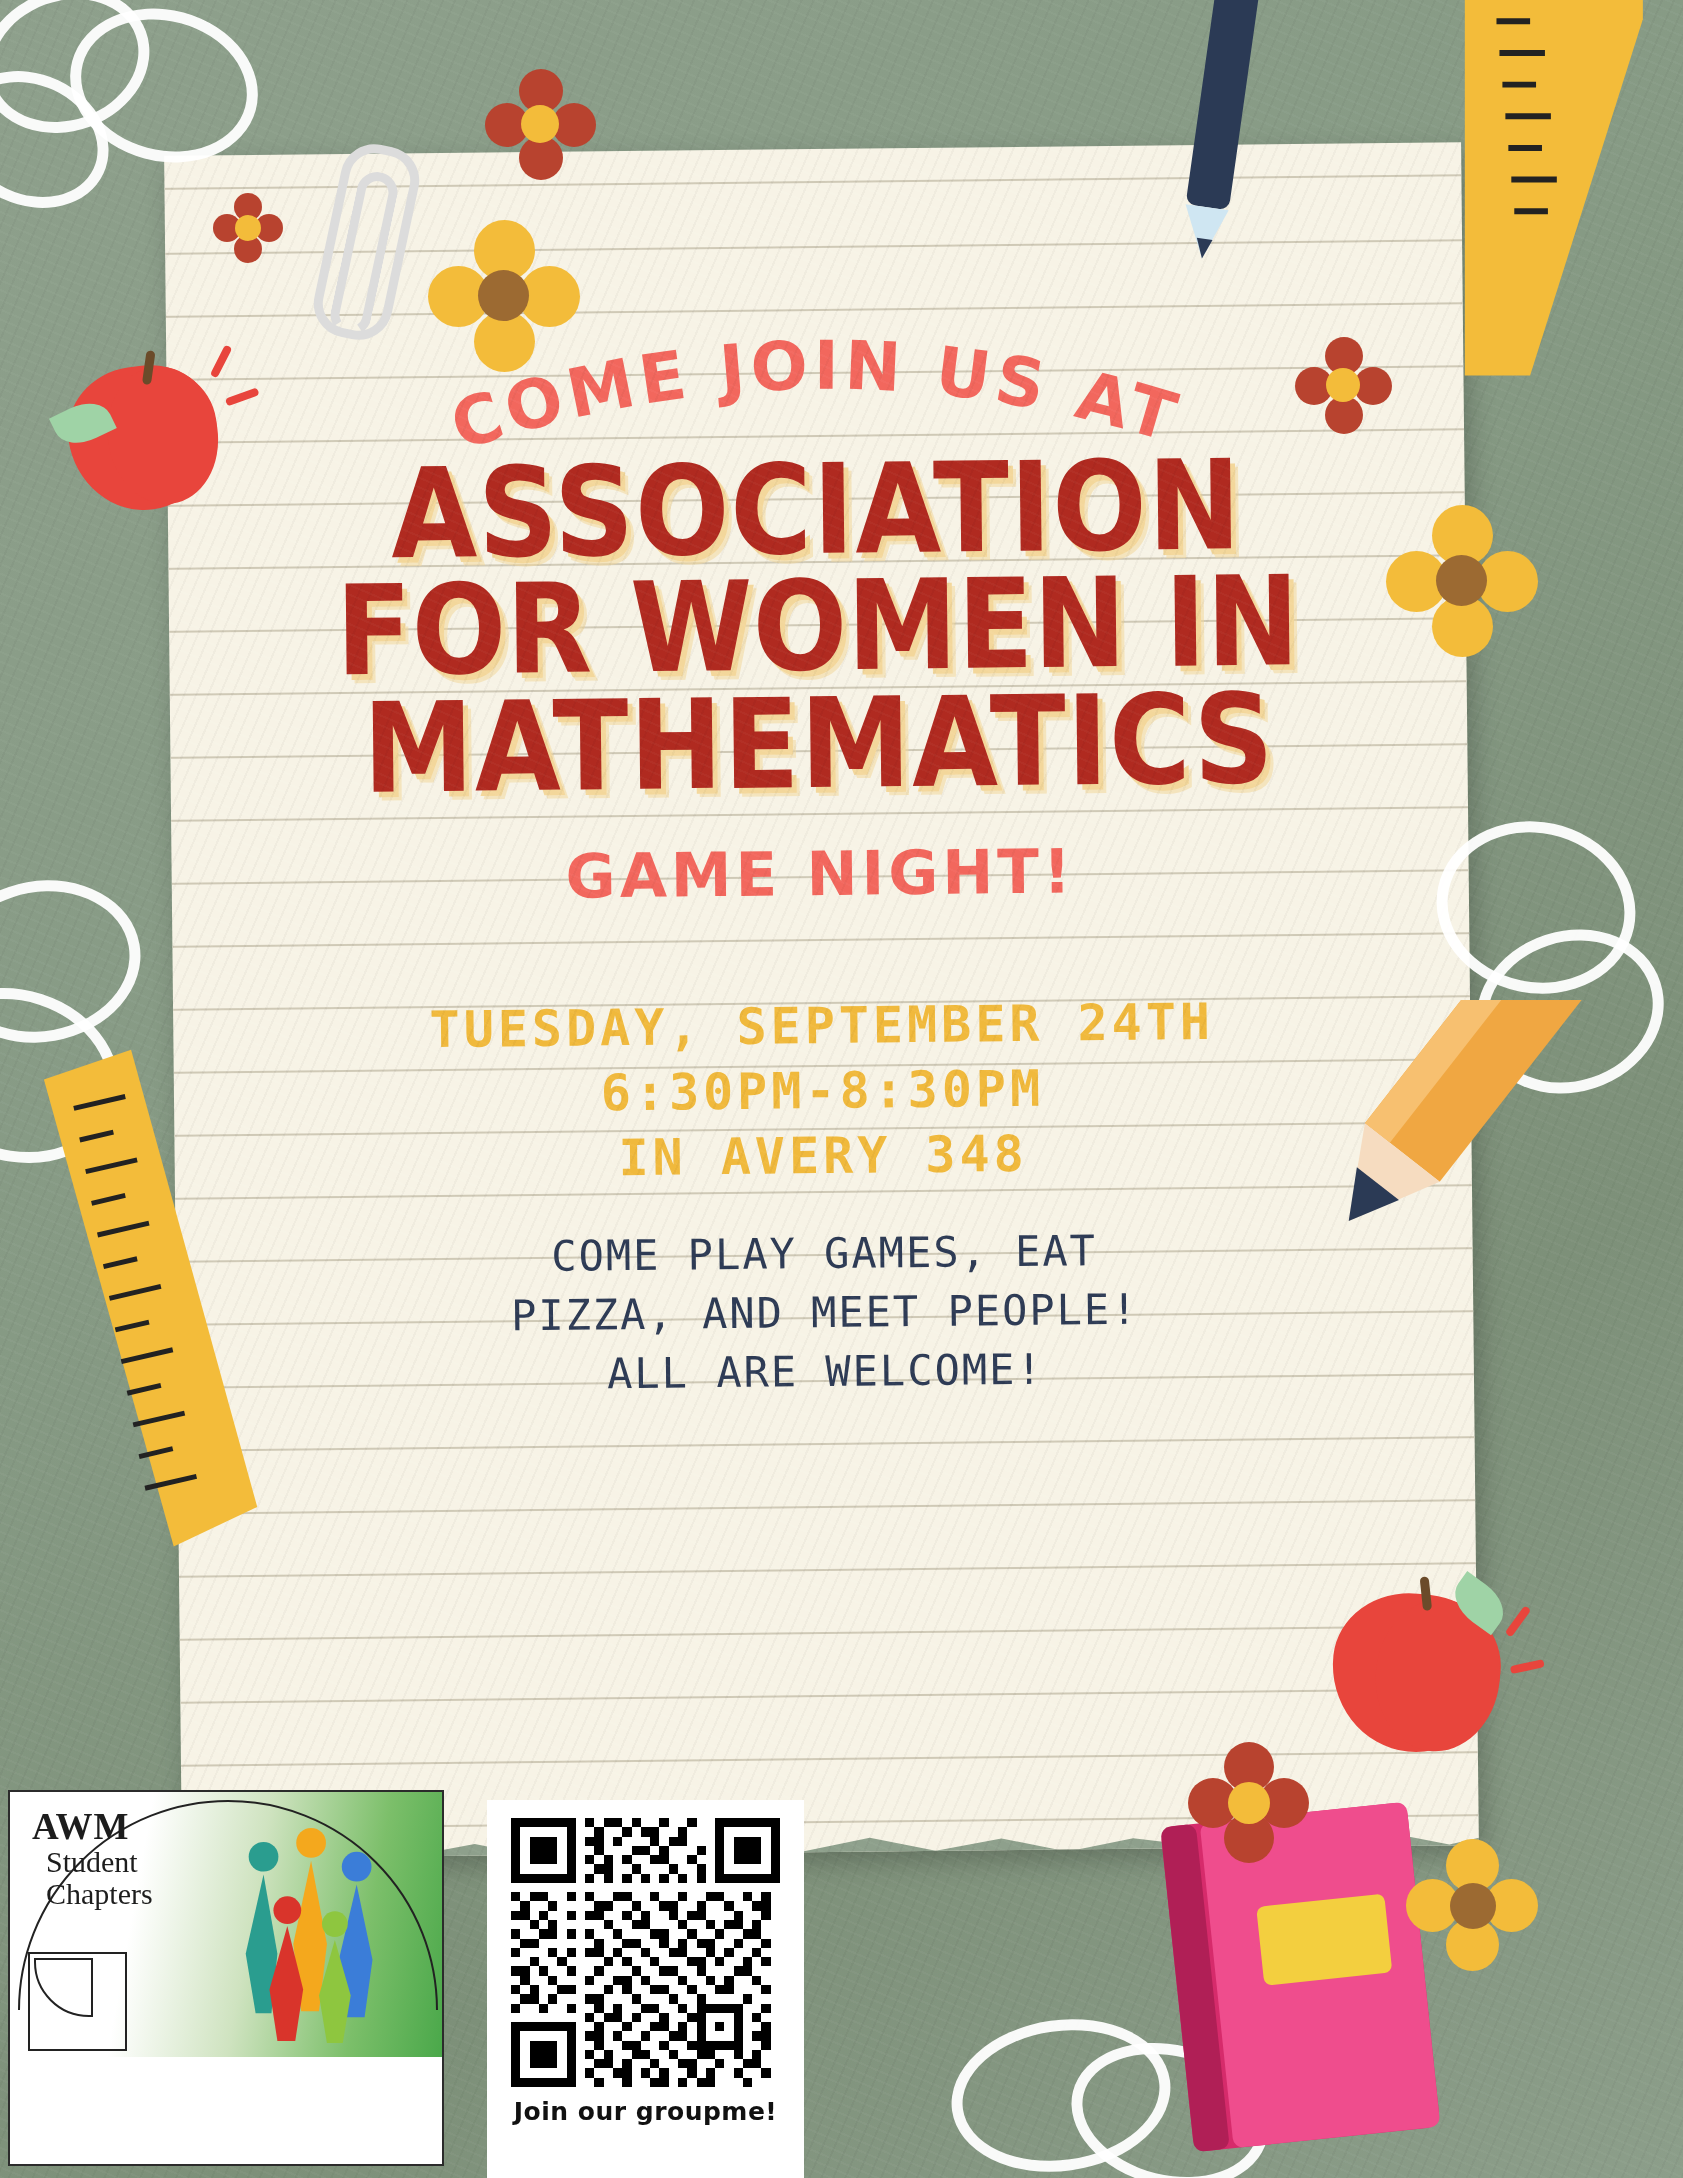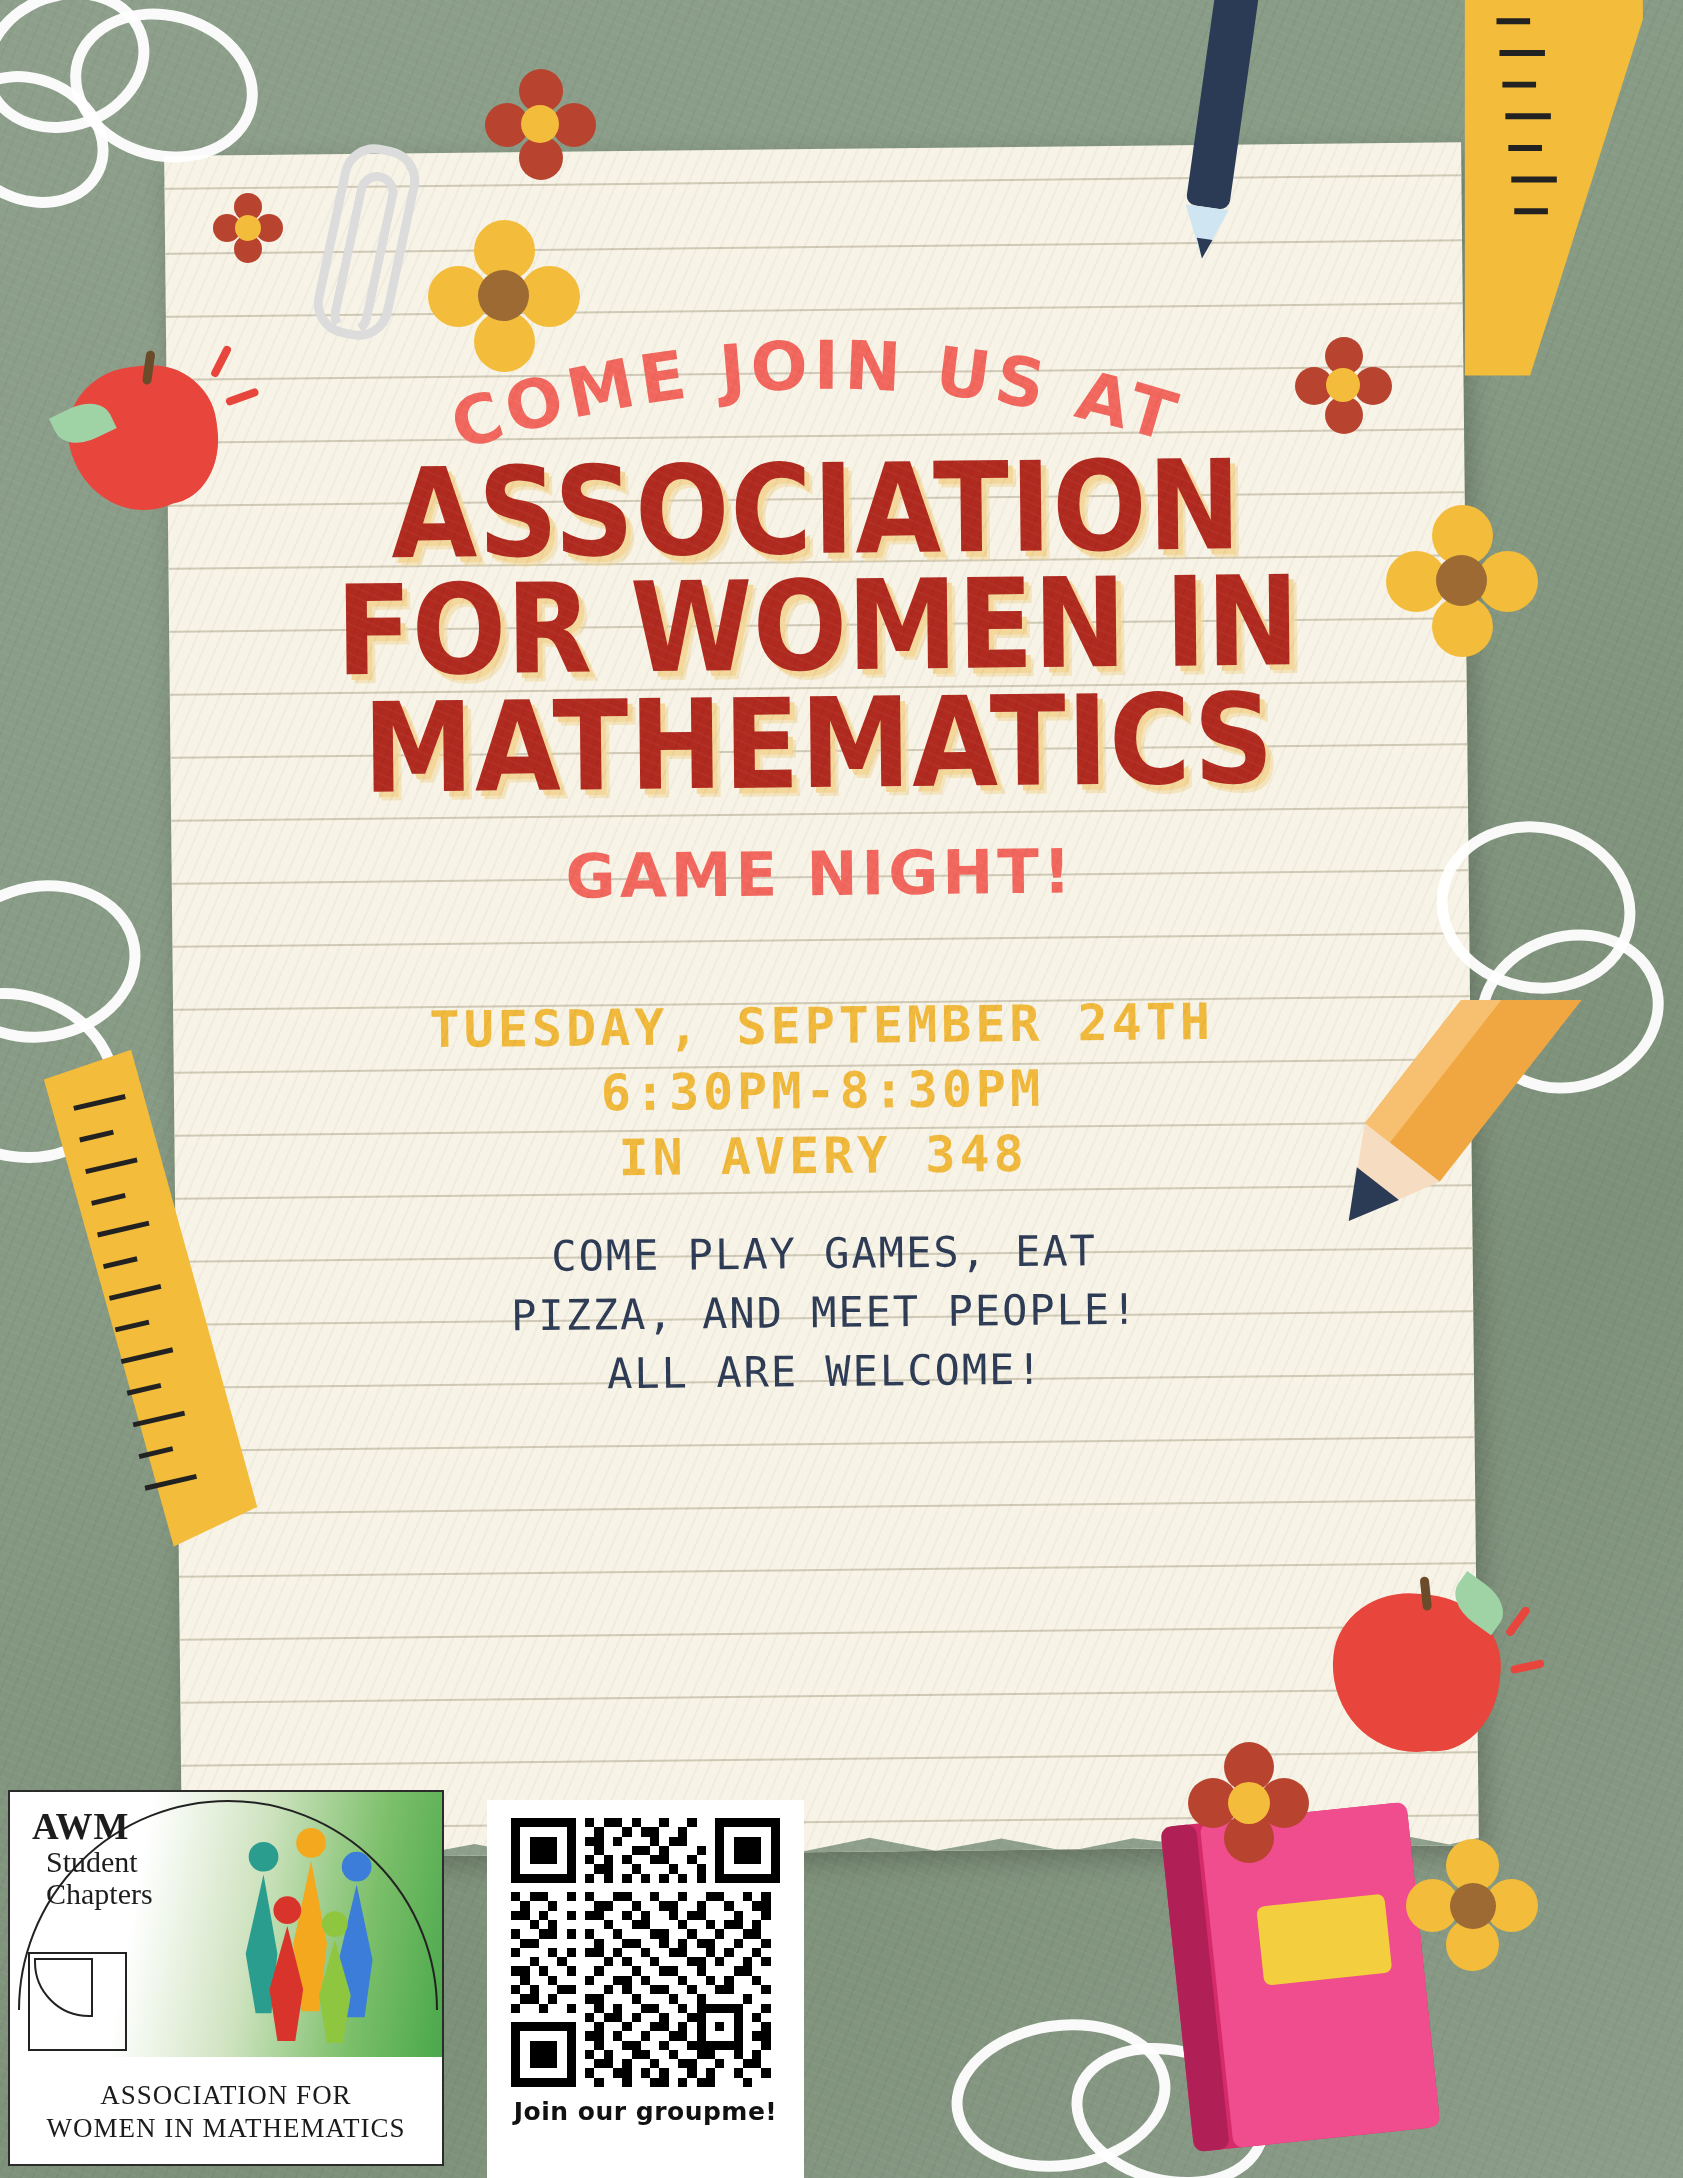--- a/index.html
+++ b/index.html
@@ -571,26 +571,20 @@
             <path d="M96 46 L78 130 L86 198 L104 198 L112 130 Z" fill="#f4a81d"></path>
             <circle cx="142" cy="52" r="15" fill="#3b7dd8"></circle>
             <path d="M142 70 L124 146 L132 204 L150 204 L158 146 Z" fill="#3b7dd8"></path>
             <circle cx="72" cy="96" r="14" fill="#d9342b"></circle>
             <path d="M72 112 L54 176 L62 228 L80 228 L88 176 Z" fill="#d9342b"></path>
             <circle cx="120" cy="110" r="13" fill="#8ec63f"></circle>
             <path d="M120 126 L104 182 L112 230 L128 230 L136 182 Z" fill="#8ec63f"></path>
           </g>
         </svg>
       </div>
-    </div>
-    <div class="caption">
-      <span>
-        <span>ASSOCIATION FOR</span><br>
-        <span>WOMEN IN MATHEMATICS</span>
-      </span>
     </div>
   </div>
 
   <div id="qr-card">
     <svg class="qr" viewBox="0 0 29 29" shape-rendering="crispEdges">
       <rect width="29" height="29" fill="#fff"></rect>
       <g fill="#000">
 
         <rect x="0" y="0" width="7" height="1"></rect>
           <rect x="0" y="6" width="7" height="1"></rect>

